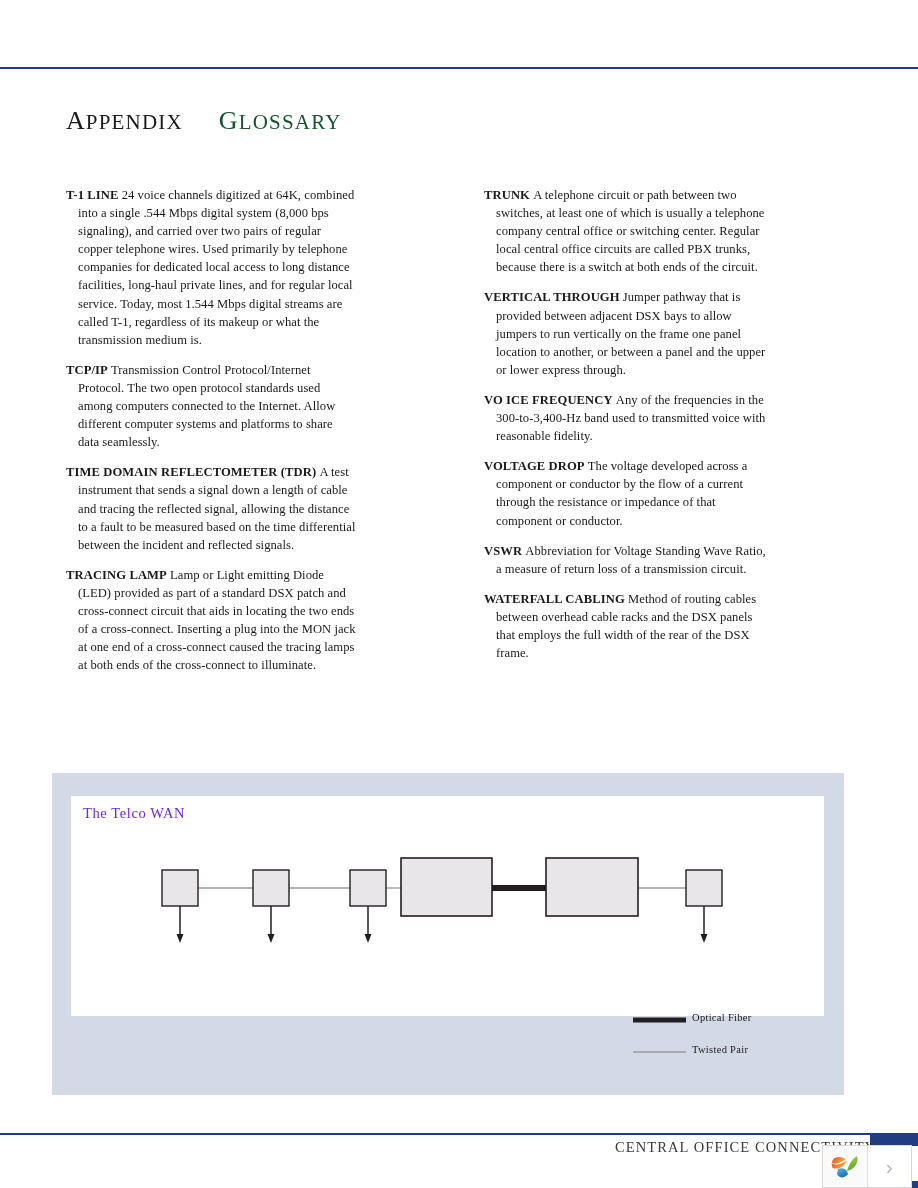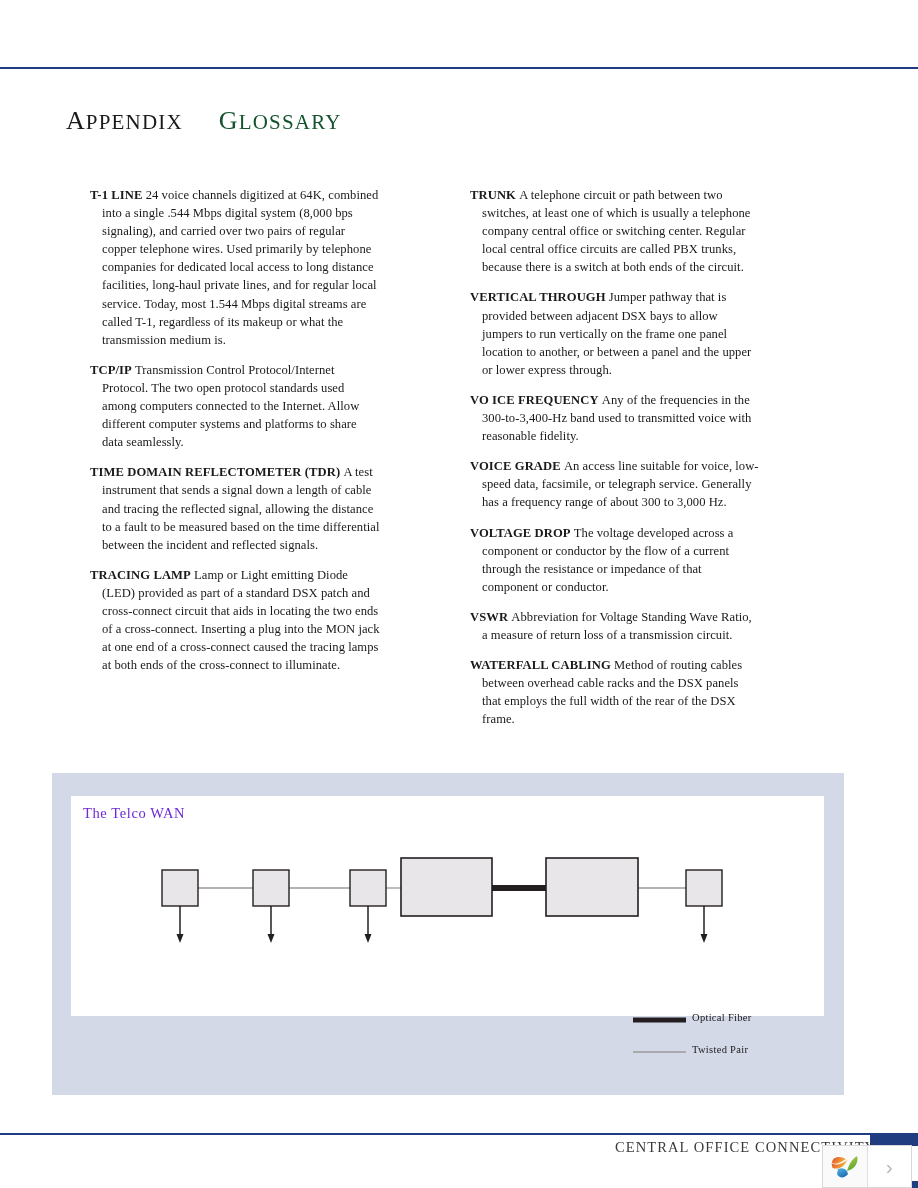--- a/index.html
+++ b/index.html
@@ -59,22 +59,22 @@
     font-size: 21px;
     letter-spacing: 1.2px;
   }
 
   
   .col {
     position: absolute;
     top: 186px;
     width: 290px;
   }
-  .col-left { left: 66px; margin-left: 24px; }
-  .col-right { left: 470px; }
+  .col-left { left: 66px; }
+  .col-right { left: 484px; }
 
   .entry {
     margin-bottom: 12px;
     font-size: 12.6px;
     line-height: 18.1px;
     text-indent: -12px;
     padding-left: 12px;
     text-align: left;
   }
   .entry .term {
@@ -197,21 +197,20 @@
   <div class="entry"><span class="term">T-1 LINE</span> <span class="def">24 voice channels digitized at 64K, combined into a single .544 Mbps digital system (8,000 bps signaling), and carried over two pairs of regular copper telephone wires.  Used primarily by telephone companies for dedicated local access to long distance facilities, long-haul private lines, and for regular local service.  Today, most 1.544 Mbps digital streams are called T-1, regardless of its makeup or what the transmission medium is.</span></div>
   <div class="entry"><span class="term">TCP/IP</span> <span class="def">Transmission Control Protocol/Internet Protocol. The two open protocol standards used among computers connected to the Internet. Allow different computer systems and platforms to share data seamlessly.</span></div>
   <div class="entry"><span class="term">TIME DOMAIN REFLECTOMETER (TDR)</span> <span class="def">A test instrument that sends a signal down a length of cable and tracing the reflected signal, allowing the distance to a fault to be measured based on the time differential between the incident and reflected signals.</span></div>
   <div class="entry"><span class="term">TRACING LAMP</span> <span class="def">Lamp or Light emitting Diode (LED) provided as part of a standard DSX patch and cross-connect circuit that aids in locating the two ends of a cross-connect.  Inserting a plug into the MON jack at one end of a cross-connect caused the tracing lamps at both ends of the cross-connect to illuminate.</span></div>
 </div>
 
 <div class="col col-right">
   <div class="entry"><span class="term">TRUNK</span> <span class="def">A telephone circuit or path between two switches, at least one of which is usually a telephone company central office or switching center.  Regular local central office circuits are called PBX trunks, because there is a switch at both ends of the circuit.</span></div>
   <div class="entry"><span class="term">VERTICAL THROUGH</span> <span class="def">Jumper pathway that is provided between adjacent DSX bays to allow jumpers to run vertically on the frame one panel location to another, or between a panel and the upper or lower express through.</span></div>
   <div class="entry"><span class="term">VO ICE FREQUENCY</span> <span class="def">Any of the frequencies in the 300-to-3,400-Hz band used to transmitted voice with reasonable fidelity.</span></div>
-  <div class="entry"><span class="term">VOICE GRADE</span> <span class="def">An access line suitable for voice, low-speed data, facsimile, or telegraph service. Generally has a frequency range of about 300 to 3,000 Hz.</span></div>
   <div class="entry"><span class="term">VOLTAGE DROP</span> <span class="def">The voltage developed across a component or conductor by the flow of a current through the resistance or impedance of that component or conductor.</span></div>
   <div class="entry"><span class="term">VSWR</span> <span class="def">Abbreviation for Voltage Standing Wave Ratio, a measure of return loss of a transmission circuit.</span></div>
   <div class="entry"><span class="term">WATERFALL CABLING</span> <span class="def">Method of routing cables between overhead cable racks and the DSX panels that employs the full width of the rear of the DSX frame.</span></div>
 </div>
 
 <div class="panel">
   <div class="panel-inner">
     <svg class="diagram-svg" viewBox="0 0 753 272">
       <g>
         <line x1="127" y1="92" x2="182" y2="92" stroke="#9a9a9a" stroke-width="1.3"></line>

